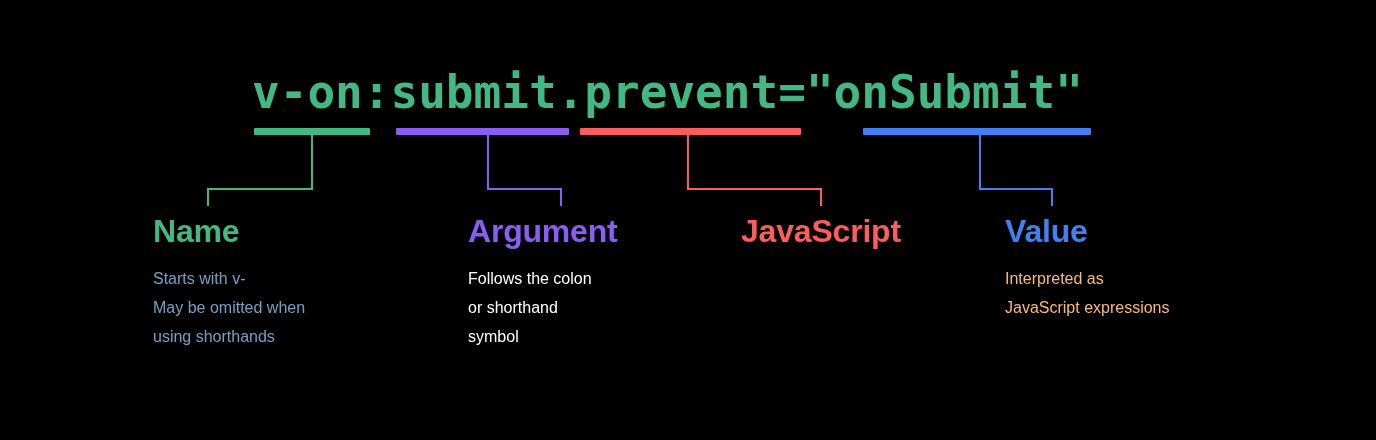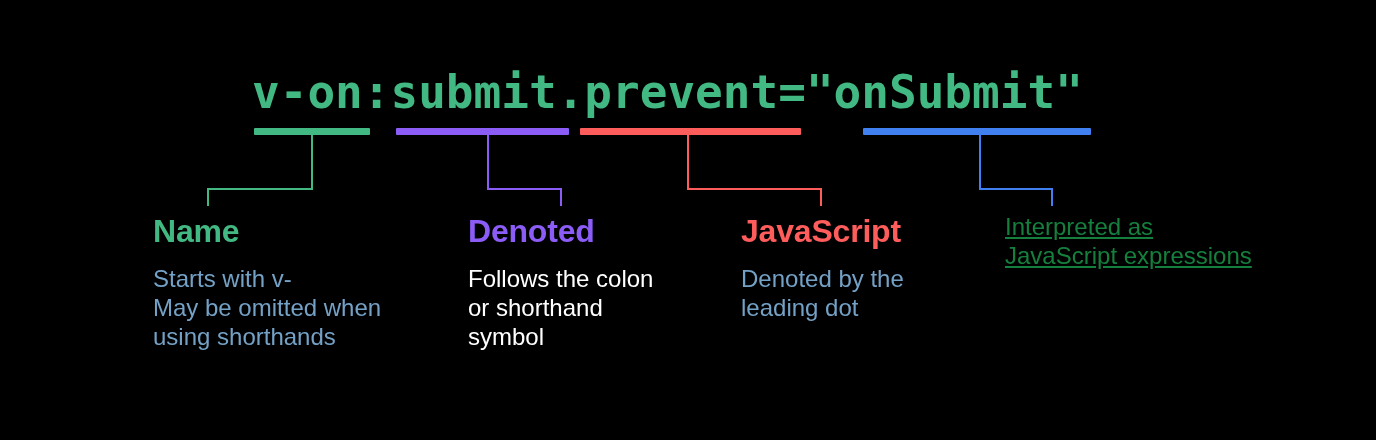--- a/index.html
+++ b/index.html
@@ -56,21 +56,21 @@
     font-family: "Liberation Sans", sans-serif;
     font-size: 32px;
     font-weight: 700;
     line-height: 38px;
     margin: 0 0 14px 0;
     white-space: nowrap;
     letter-spacing: -0.2px;
   }
   .label-desc {
     font-family: "Liberation Sans", sans-serif;
-    font-size: 24px;
+    font-size: 16px;
     font-weight: 400;
     line-height: 29px;
     color: #74a1c6;
     margin: 0;
     white-space: pre-line;
   }
 </style>
 </head>
 <body>
 
@@ -99,29 +99,28 @@
       <div class="conn-v" style="left: 1051px; top: 188px; height: 18px; background: rgb(64, 128, 240);"></div>
     </div>
   <div id="labels-layer">
       <div class="label-block" style="left: 153px;">
         <div class="label-title" style="color: rgb(66, 184, 131);">Name</div>
         <div class="label-desc" style="color: rgb(116, 161, 198);">Starts with v-
 May be omitted when
 using shorthands</div>
       </div>
       <div class="label-block" style="left: 468px;">
-        <div class="label-title" style="color: rgb(139, 92, 246);">Denoted</div>
+        <div class="label-title" style="color: rgb(139, 92, 246);">Argument</div>
         <div class="label-desc" style="color: #ffffff;">Follows the colon
 or shorthand
 symbol</div>
       </div>
       <div class="label-block" style="left: 741px;">
         <div class="label-title" style="color: rgb(255, 92, 92);">JavaScript</div>
-        <div class="label-desc" style="color: rgb(116, 161, 198);">Denoted by the
-leading dot</div>
       </div>
       <div class="label-block" style="left: 1005px;">
-        <div class="label-desc" style="color: #15803d; text-decoration: underline;">Interpreted as
+        <div class="label-title" style="color: rgb(64, 128, 240);">Value</div>
+        <div class="label-desc" style="color: #fdba74;">Interpreted as
 JavaScript expressions</div>
       </div>
     </div>
 
 </div>
 
 </body></html>

